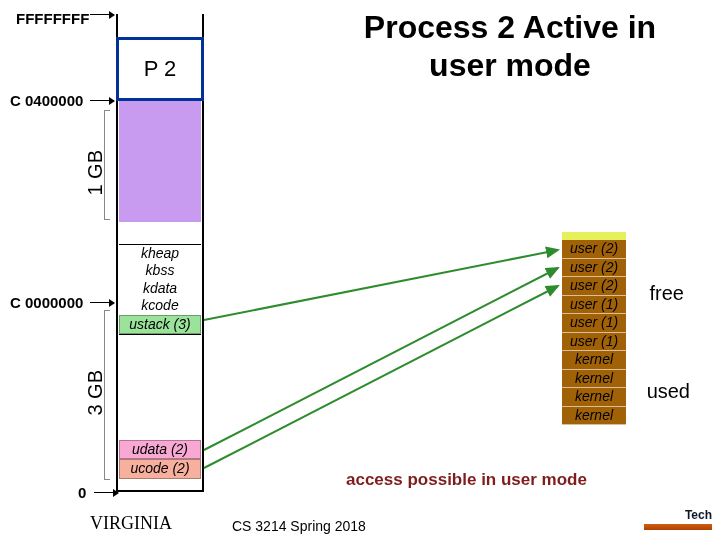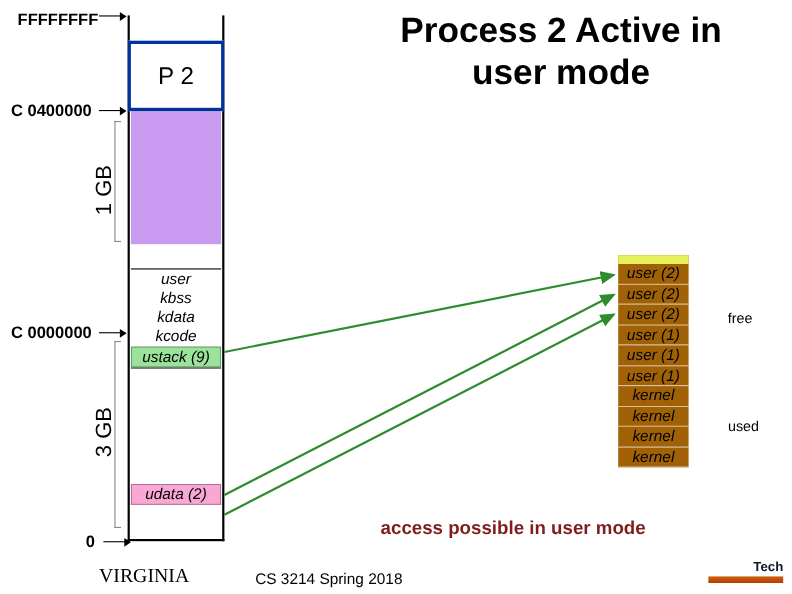--- a/index.html
+++ b/index.html
@@ -169,21 +169,21 @@
     text-align: center;
     background: #a16207;
     border-bottom: 1px solid rgba(255,255,255,0.6);
     line-height: 1.25;
   }
   .frame.top {
     border-top: 8px solid #e6f05a;
   }
   .side-label {
     position: absolute;
-    font-size: 13px;
+    font-size: 20px;
   }
   .side-free { right: 36px; top: 282px; }
   .side-used { right: 30px; top: 380px; }
 
   
   svg.arrows {
     position: absolute;
     left: 0; top: 0;
     width: 720px; height: 540px;
     pointer-events: none;
@@ -249,29 +249,30 @@
 <div class="memcol"></div>
 <div class="purple"></div>
 <div class="p2box">P 2</div>
 
 <div class="gb-bracket one"></div>
 <div class="gb-bracket three"></div>
 <div class="gb1">1 GB</div>
 <div class="gb3">3 GB</div>
 
 <div class="kernel-seg-box">
-  <div class="seg">user</div>
+  <div class="seg">kheap</div>
   <div class="seg">kbss</div>
   <div class="seg">kdata</div>
   <div class="seg">kcode</div>
-  <div class="seg ustack-row">ustack (9)</div>
+  <div class="seg ustack-row">ustack (3)</div>
 </div>
 
 <div class="user-seg-box">
   <div class="seg udata">udata (2)</div>
+  <div class="seg ucode">ucode (2)</div>
 </div>
 
 <div class="frames">
   <div class="frame top">user (2)</div>
   <div class="frame">user (2)</div>
   <div class="frame">user (2)</div>
   <div class="frame">user (1)</div>
   <div class="frame">user (1)</div>
   <div class="frame">user (1)</div>
   <div class="frame">kernel</div>

